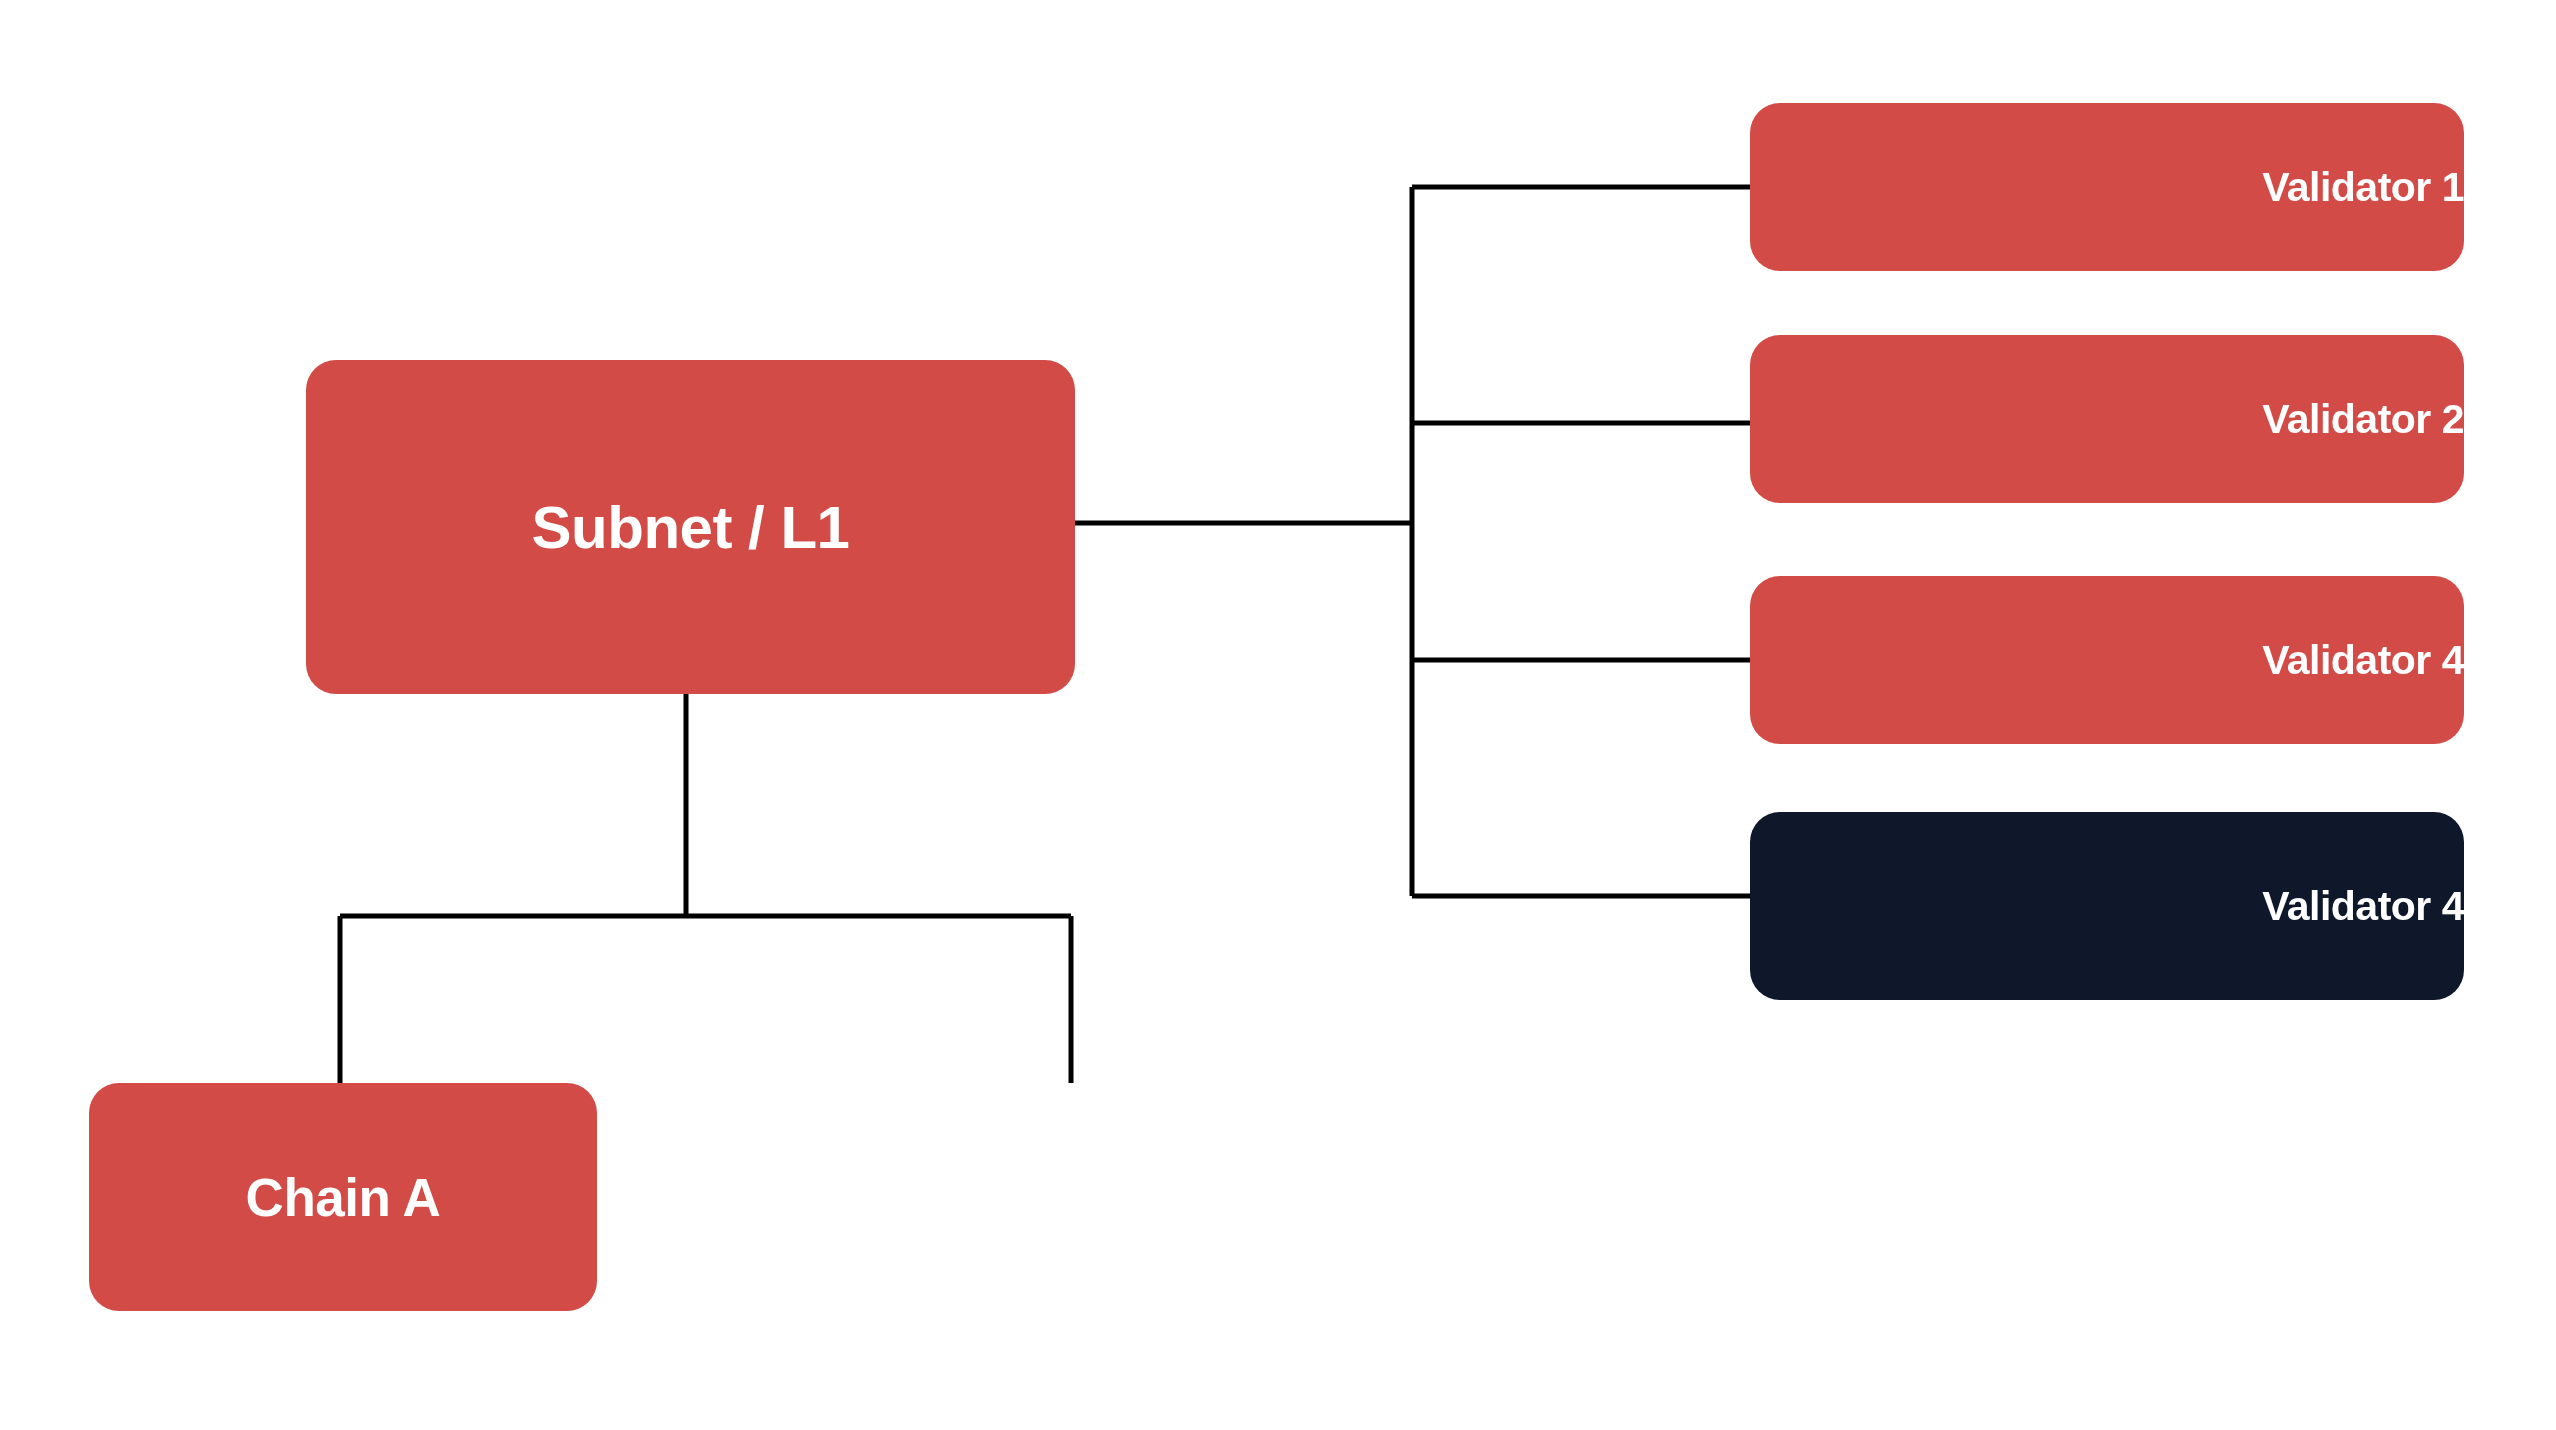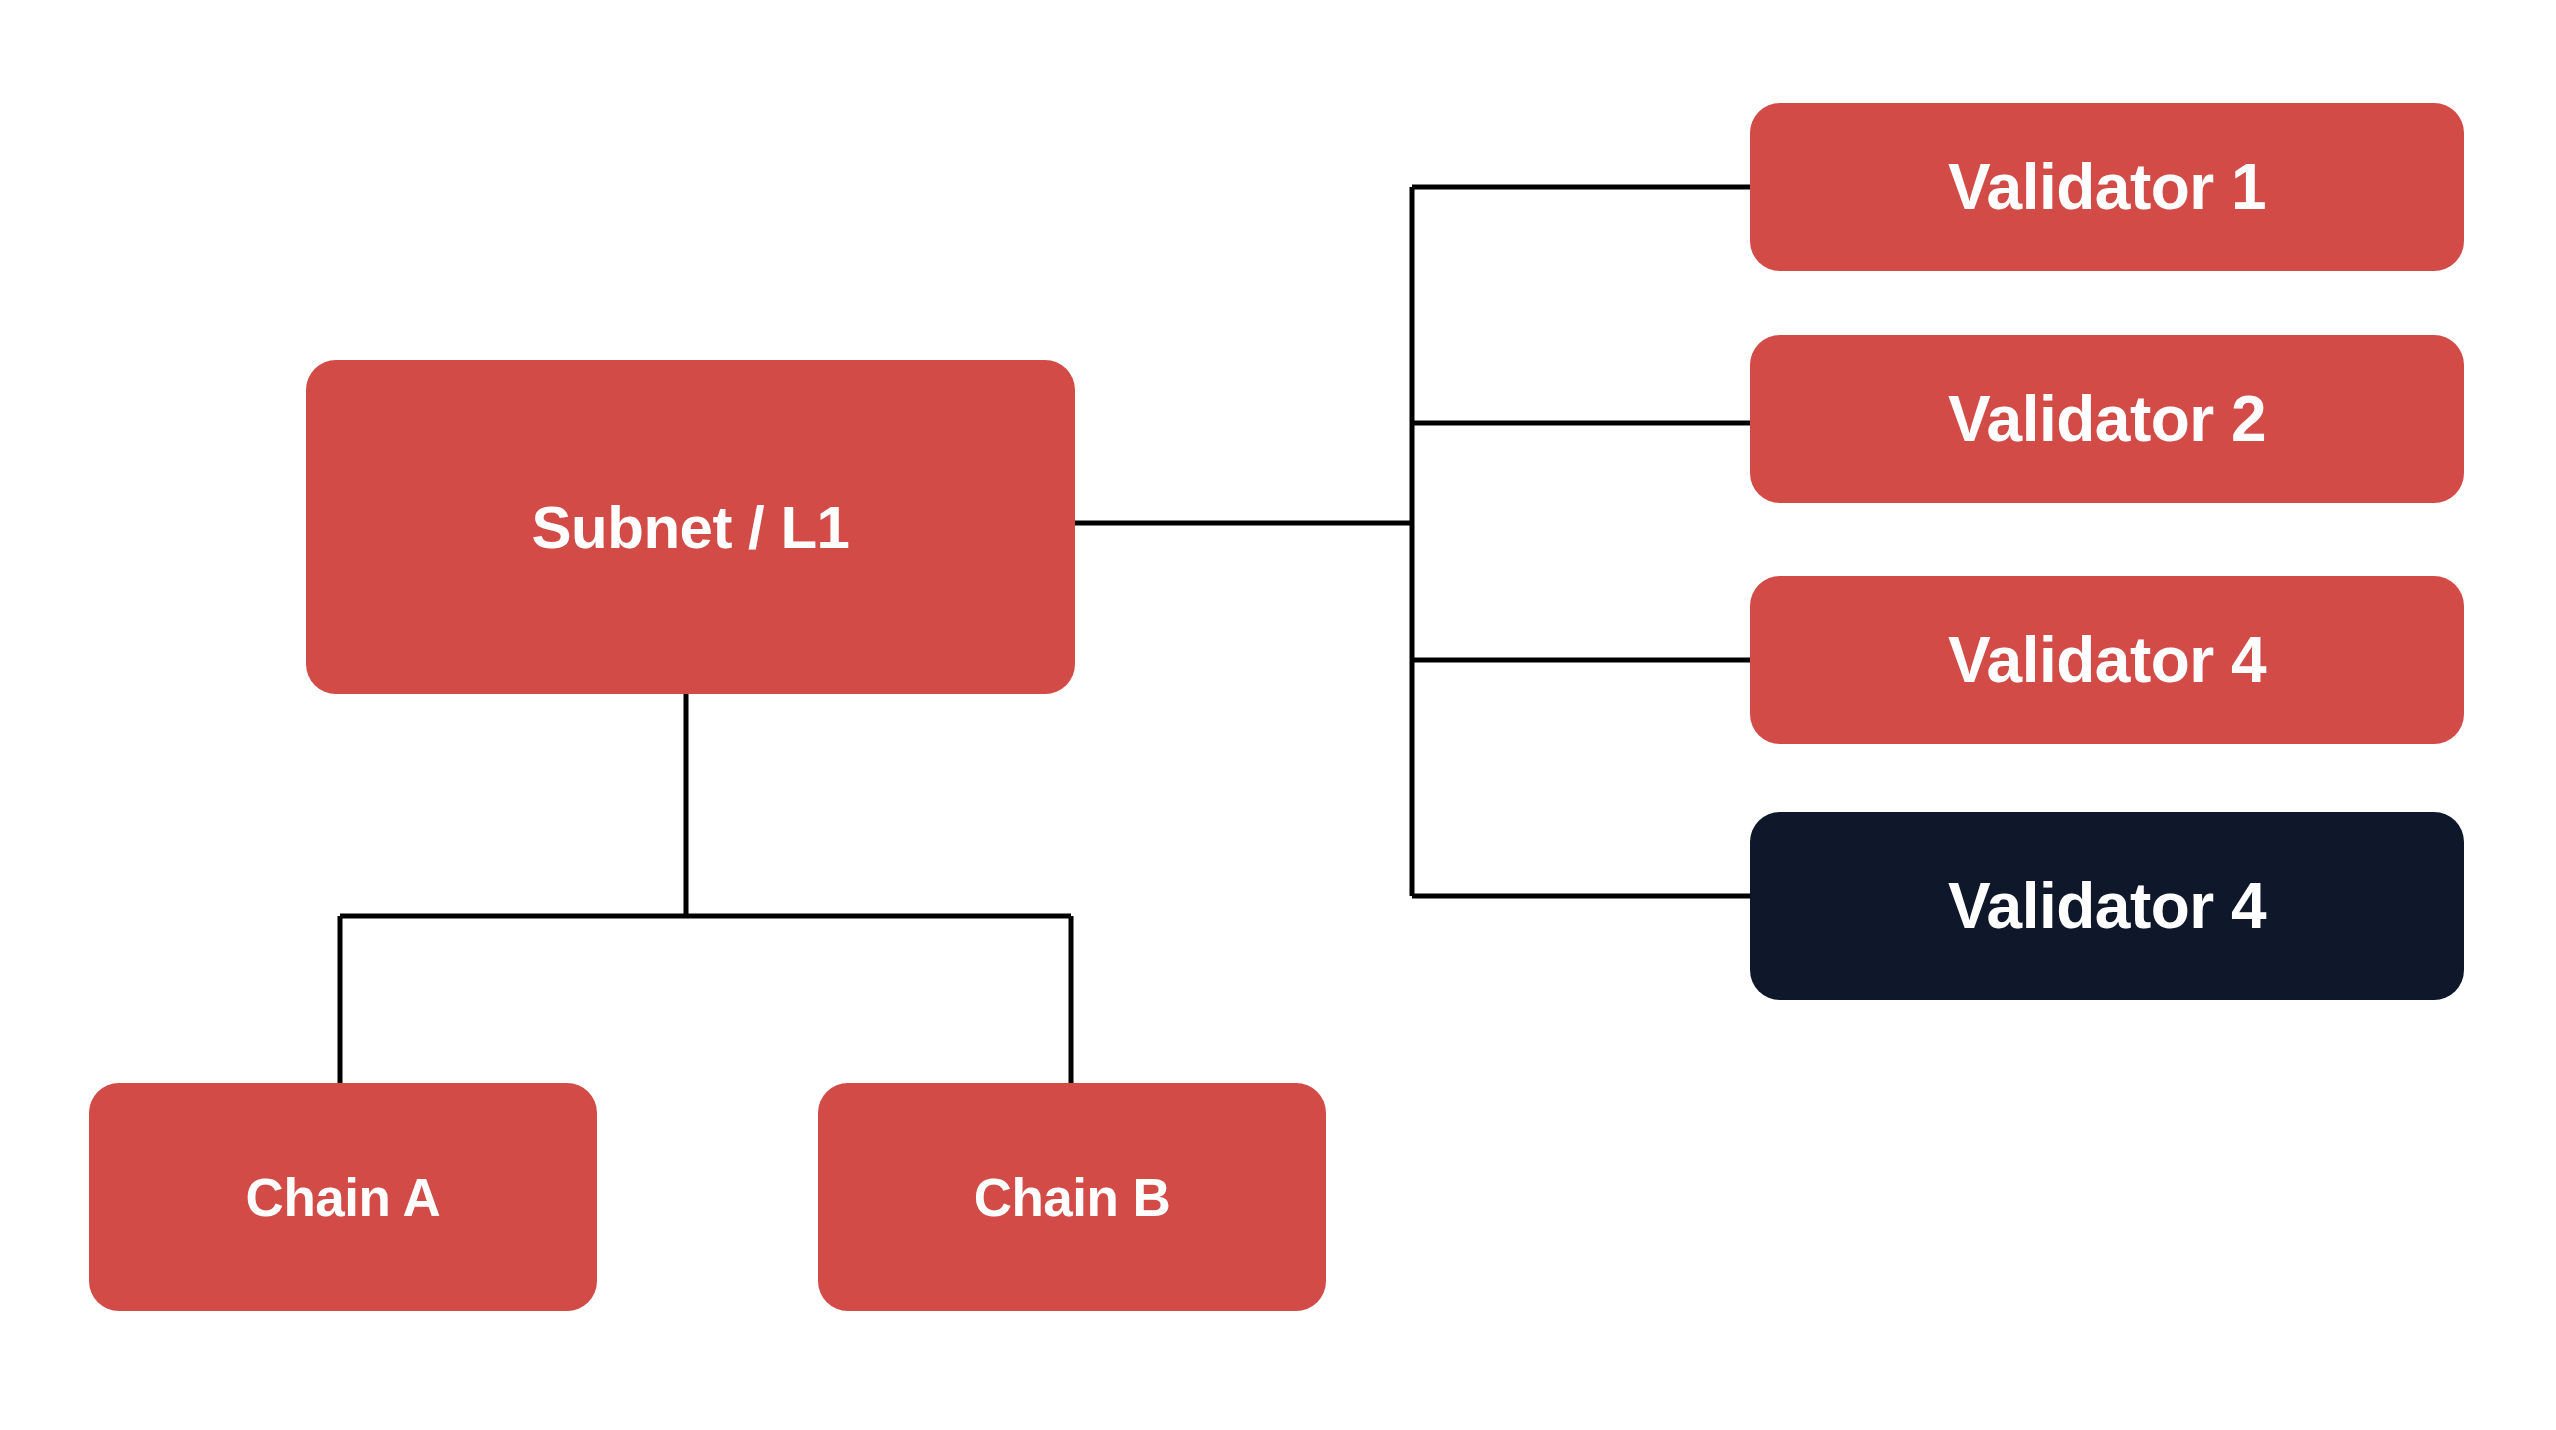--- a/index.html
+++ b/index.html
@@ -38,21 +38,22 @@
     font-weight: bold;
     letter-spacing: -0.5px;
     white-space: nowrap;
     user-select: none;
   }
   .node-root {
     font-size: 60px;
     text-align: right;
   }
   .node-validator {
-    font-size: 64px;
+    font-size: 41px;
+    justify-content: flex-end;
   }
   .node-chain {
     font-size: 53px;
   }
 </style>
 </head>
 <body>
 
 <div id="canvas">
 
@@ -94,17 +95,14 @@
   </div>
 
   <div class="node node-validator" style="left:1750px; top:812px; width:714px; height:188px; background:#0f172a;">
     <span>Validator 4</span>
   </div>
 
   <div class="node node-chain" style="left:89px; top:1083px; width:508px; height:228px; background:#D24B47;">
     <span>Chain A</span>
   </div>
 
-  <div class="node node-chain" style="left:818px; top:1083px; width:508px; height:228px; background:#D24B47;">
-    <span>Chain B</span>
-  </div>
 
 </div>
 
 </body></html>

